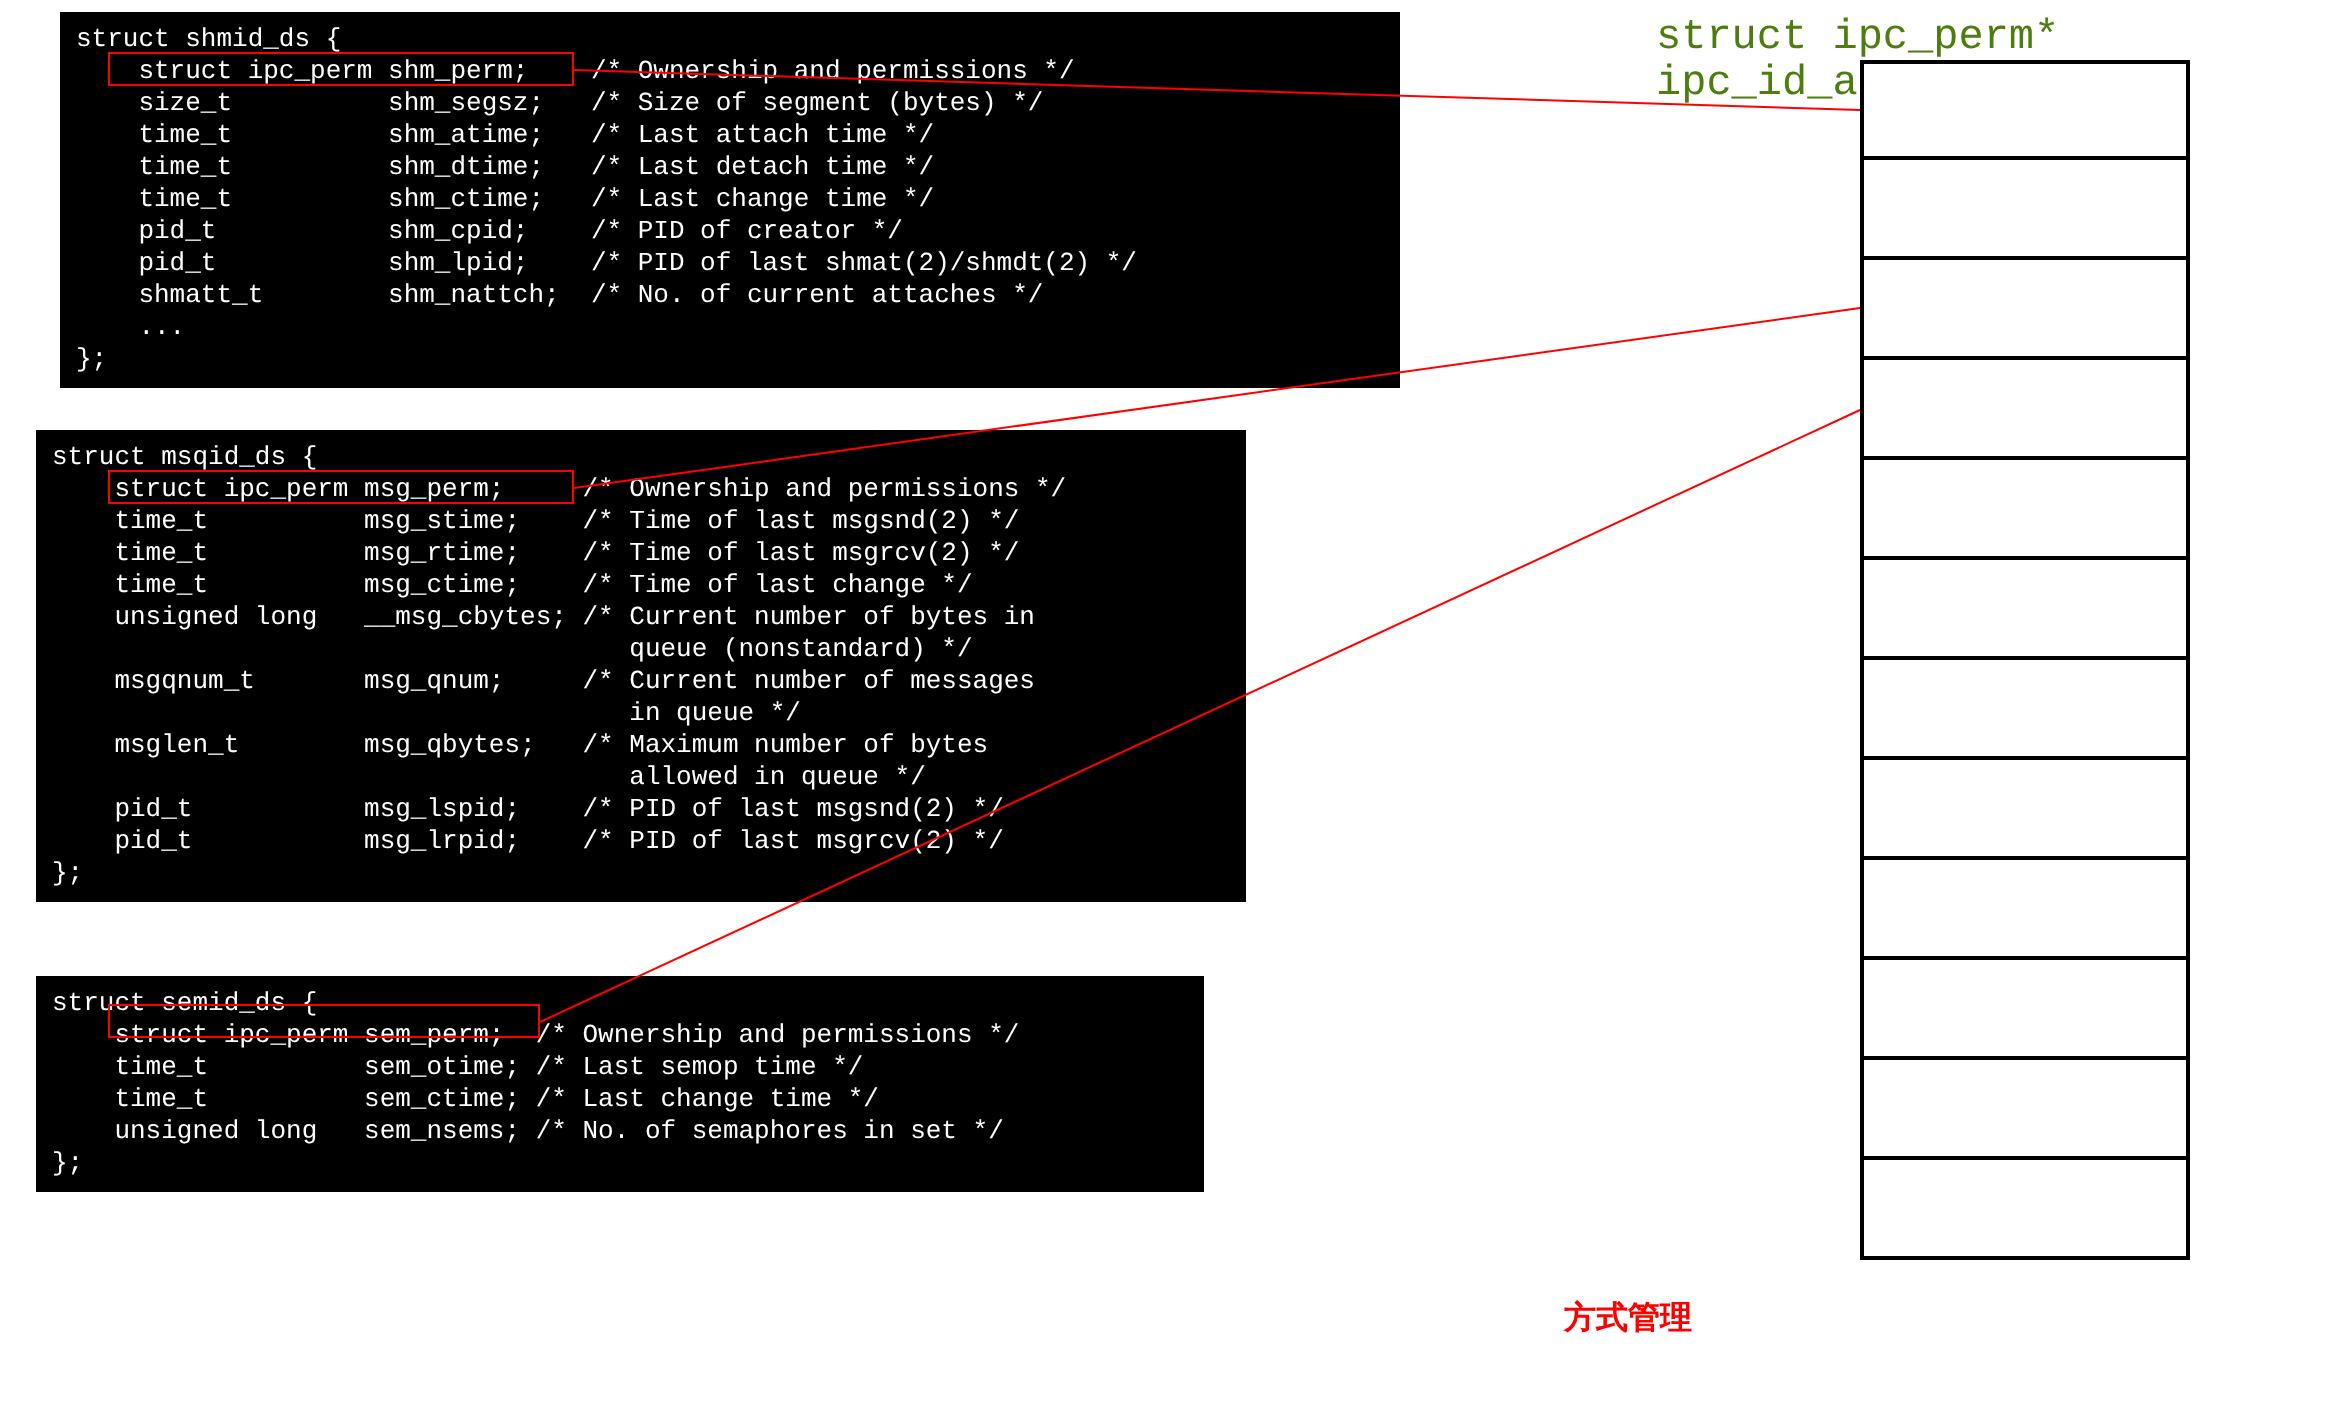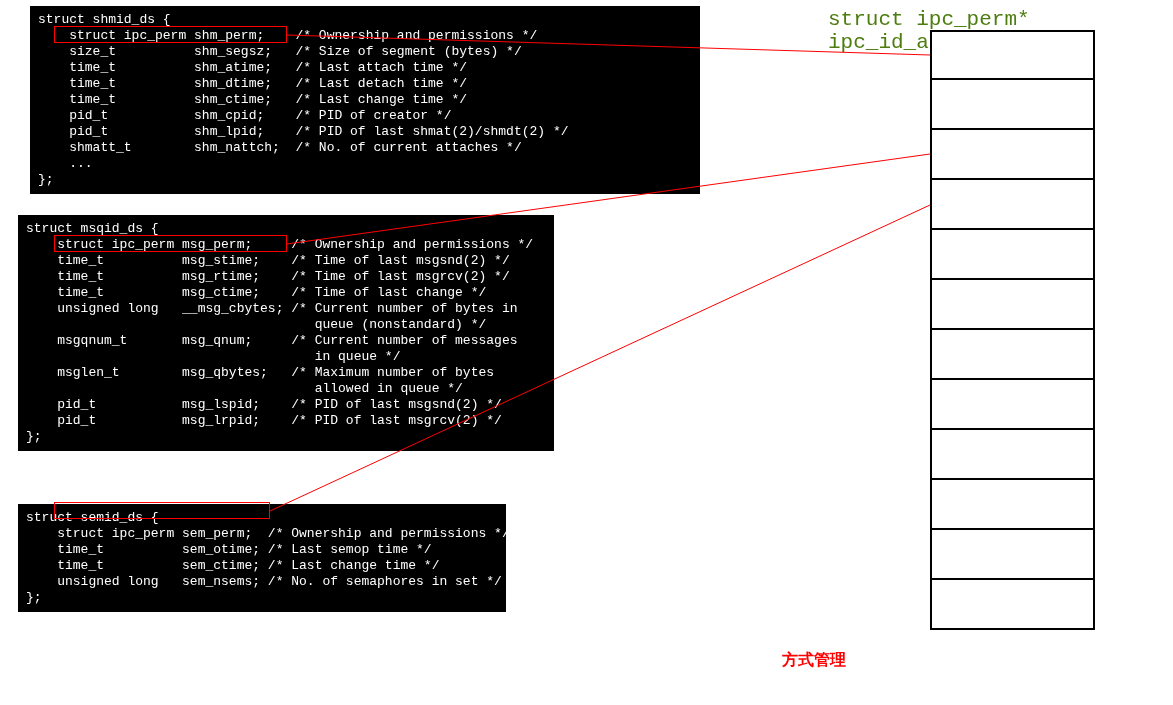--- a/index.html
+++ b/index.html
@@ -75,37 +75,37 @@
     time_t          shm_atime;   /* Last attach time */
     time_t          shm_dtime;   /* Last detach time */
     time_t          shm_ctime;   /* Last change time */
     pid_t           shm_cpid;    /* PID of creator */
     pid_t           shm_lpid;    /* PID of last shmat(2)/shmdt(2) */
     shmatt_t        shm_nattch;  /* No. of current attaches */
     ...
 };</div>
 <div class="hl-box" style="left:54px; top:26px; width:233px; height:17px;"></div>
 
-<div class="code-block" style="left:18px; top:215px; width:536px;">struct msqid_ds {
+<div class="code-block" style="left:18px; top:215px; width:605px;">struct msqid_ds {
     struct ipc_perm msg_perm;     /* Ownership and permissions */
     time_t          msg_stime;    /* Time of last msgsnd(2) */
     time_t          msg_rtime;    /* Time of last msgrcv(2) */
     time_t          msg_ctime;    /* Time of last change */
     unsigned long   __msg_cbytes; /* Current number of bytes in
                                      queue (nonstandard) */
     msgqnum_t       msg_qnum;     /* Current number of messages
                                      in queue */
     msglen_t        msg_qbytes;   /* Maximum number of bytes
                                      allowed in queue */
     pid_t           msg_lspid;    /* PID of last msgsnd(2) */
     pid_t           msg_lrpid;    /* PID of last msgrcv(2) */
 };</div>
 <div class="hl-box" style="left:54px; top:235px; width:233px; height:17px;"></div>
 
-<div class="code-block" style="left:18px; top:504px; width:488px;">struct semid_ds {
+<div class="code-block" style="left:18px; top:488px; width:584px;">struct semid_ds {
     struct ipc_perm sem_perm;  /* Ownership and permissions */
     time_t          sem_otime; /* Last semop time */
     time_t          sem_ctime; /* Last change time */
     unsigned long   sem_nsems; /* No. of semaphores in set */
 };</div>
 <div class="hl-box" style="left:54px; top:502px; width:216px; height:17px;"></div>
 
 <div class="array-label" style="left:828px; top:8px;">struct ipc_perm* ipc_id_arr[]</div>
 
 <div class="array-grid" style="left:930px; top:30px;">

